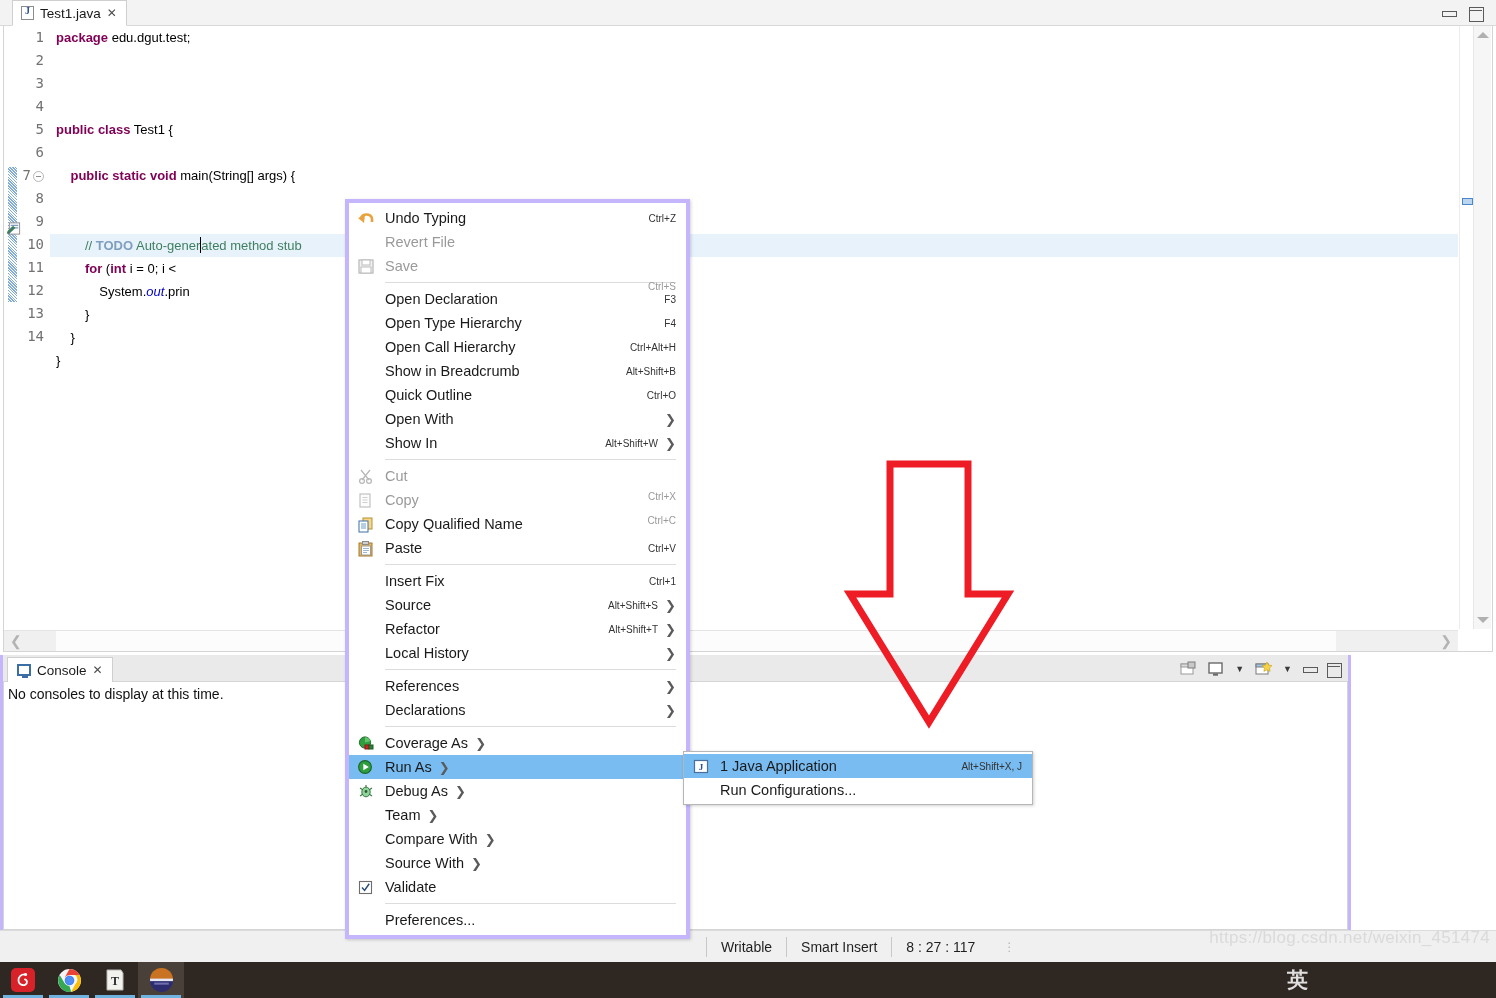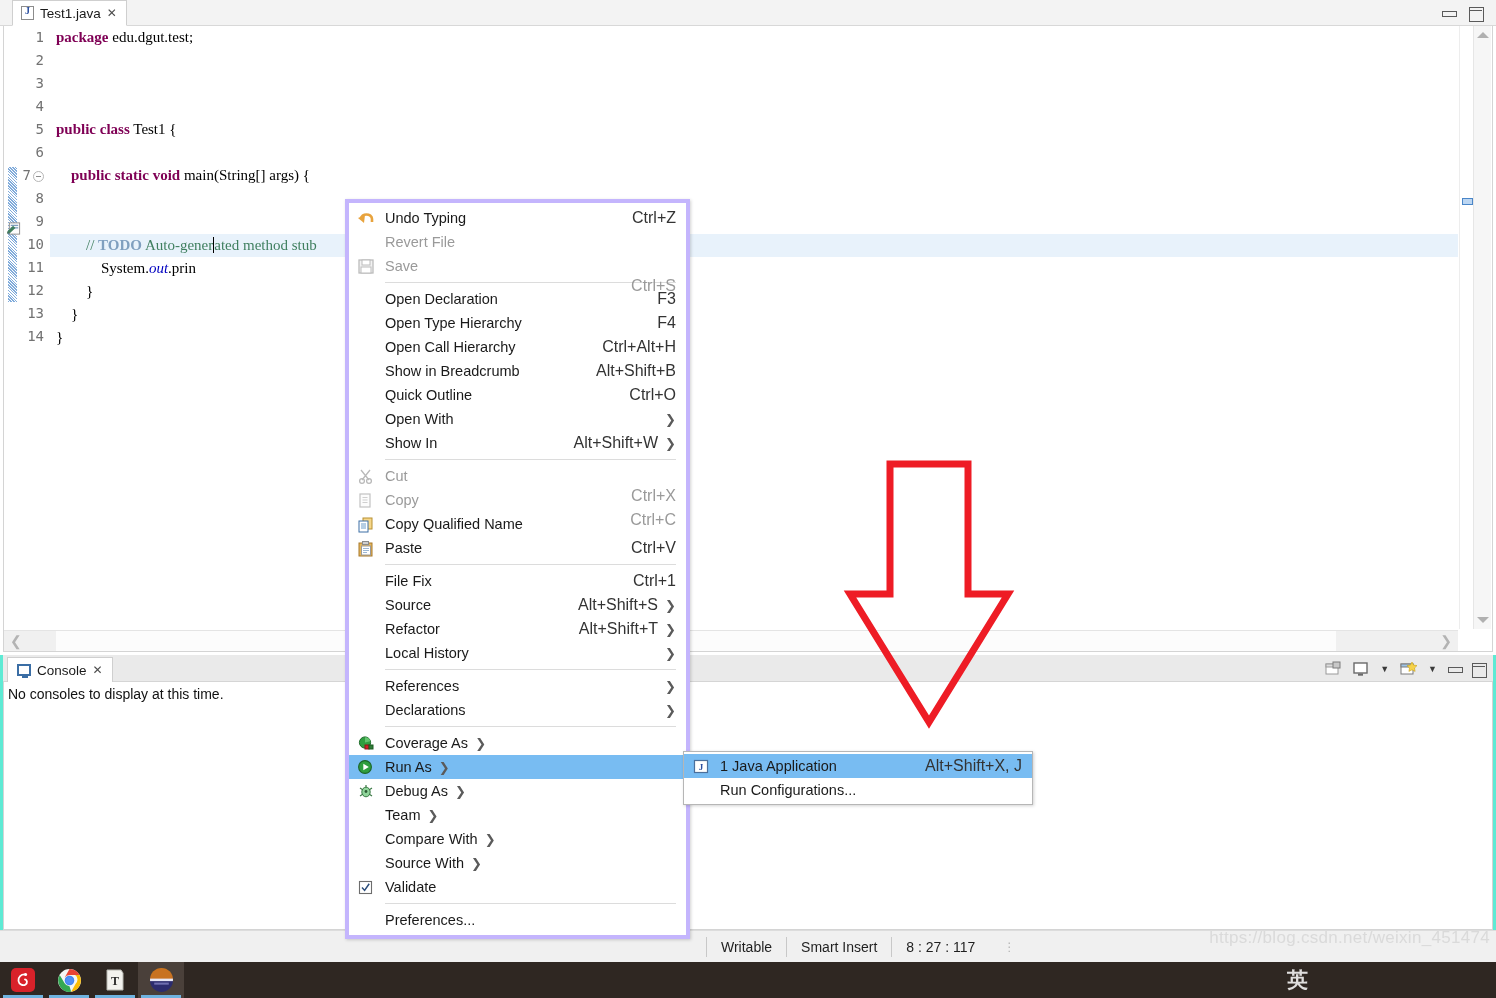--- a/index.html
+++ b/index.html
@@ -95,22 +95,22 @@
   .fold::after {
     content:""; position: absolute; left: 2px; top: 4px;
     width: 5px; height: 1px; background: #8d8d8d;
   }
   .codepane {
     position: absolute; left: 46px; top: 0; right: 34px; bottom: 22px;
     overflow: hidden;
   }
   .cline {
     height: 23px; line-height: 23px;
-    font-family: Liberation Serif, serif;
-    font-size: 15px; color: #000000;
+    font-family: Liberation Sans, sans-serif;
+    font-size: 13px; color: #000000;
     white-space: pre;
     padding-left: 6px;
   }
   .cline.hl { background: #e8f2fb; margin-top: 47px; }
   .kw  { color: #7f0055; font-weight: bold; }
   .cm  { color: #3f7f5f; }
   .tk  { color: #7f9fbf; font-weight: bold; }
   .fld { color: #0000c0; font-style: italic; }
   .caret {
     display: inline-block; width: 1px; height: 16px;
@@ -148,22 +148,22 @@
     padding: 0 6px;
   }
   .hs-arrow { color: #b3b3b3; font-size: 14px; font-family: "DejaVu Sans", sans-serif;}
   .hs-thumb {
     position: absolute; left: 52px; top: 0; width: 1280px; height: 20px;
     background: #fcfcfc;
   }
 
   
   .console {
-    position: absolute; left: 0; top: 655px; width: 1496px; height: 275px;
-    background: #5eead4;
+    position: absolute; left: 0; top: 655px; width: 1351px; height: 275px;
+    background: #c4b5fd;
   }
   .console-tabrow {
     position: absolute; left: 3px; top: 0; right: 3px; height: 27px;
     background: #eaeaea; border-bottom: 1px solid #d5d5d5;
   }
   .console-tab {
     position: absolute; left: 4px; top: 2px; height: 25px;
     background: #ffffff; border: 1px solid #cfcfcf; border-bottom: none;
     display: flex; align-items: center; gap: 6px; padding: 0 9px;
     font-size: 13.5px; color: #1a1a1a; white-space: nowrap;
@@ -208,21 +208,21 @@
     z-index: 40;
   }
   .mi {
     position: relative; height: 24px; display: flex; align-items: center;
     font-size: 14.5px; color: #1a1a1a; padding-left: 36px; padding-right: 10px;
     white-space: nowrap;
   }
   .mi.disabled { color: #9a9a9a; }
   .mi.sel { background: #78bcf2; }
   .mi .acc {
-    margin-left: auto; font-size: 16px; color: #333;
+    margin-left: auto; font-size: 10px; color: #333;
     padding-left: 18px;
   }
   .mi.disabled .acc { color: #9a9a9a; margin-top: 40px; }
   .mi .arrow {
     width: 12px; text-align: right; margin-left: 6px;
     font-size: 13px; color: #5b5b5b; font-family: "DejaVu Sans", sans-serif;
   }
   .mi .ico {
     position: absolute; left: 8px; top: 4px; width: 18px; height: 17px;
   }
@@ -315,20 +315,21 @@
 
       <div class="codepane">
         <div class="cline"><span class="kw">package</span> edu.dgut.test;</div>
         <div class="cline"></div>
         <div class="cline"></div>
         <div class="cline"></div>
         <div class="cline"><span class="kw">public class</span> Test1 {</div>
         <div class="cline"></div>
         <div class="cline">    <span class="kw">public static void</span> main(String[] args) {</div>
         <div class="cline hl">        <span class="cm">// </span><span class="tk">TODO</span><span class="cm"> Auto-gener</span><span class="caret"></span><span class="cm">ated method stub</span></div>
+        <div class="cline">        <span class="kw">for</span> (<span class="kw">int</span> i = <span style="color:#000">0</span>; i &lt;</div>
         <div class="cline">            System.<span class="fld">out</span>.prin</div>
         <div class="cline">        }</div>
         <div class="cline">    }</div>
         <div class="cline">}</div>
         <div class="cline"></div>
       </div>
 
       <div class="overview">
         <div class="ov-mark"></div>
       </div>
@@ -483,21 +484,21 @@
         <rect x="4.5" y="6" width="9" height="9" fill="#ffffff" stroke="#9a9a9a"></rect>
         <path d="M6 8.5 H12 M6 10.5 H12 M6 12.5 H10" stroke="#9bb7d4" stroke-width="1"></path>
       </svg>
       <span>Paste</span>
       <span class="acc">Ctrl+V</span>
     </div>
 
     <div class="msep"></div>
 
     <div class="mi">
-      <span>File Fix</span>
+      <span>Insert Fix</span>
       <span class="acc">Ctrl+1</span>
     </div>
     <div class="mi">
       <span>Source</span>
       <span class="acc">Alt+Shift+S</span>
       <span class="arrow">❯</span>
     </div>
     <div class="mi">
       <span>Refactor</span>
       <span class="acc">Alt+Shift+T</span>

